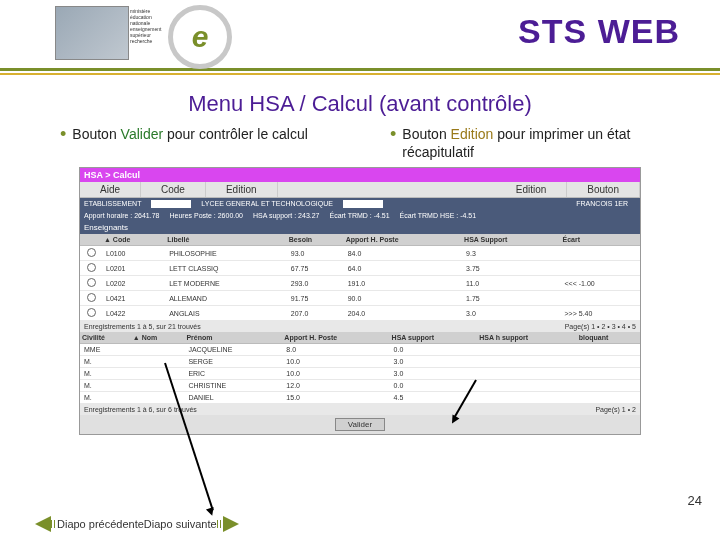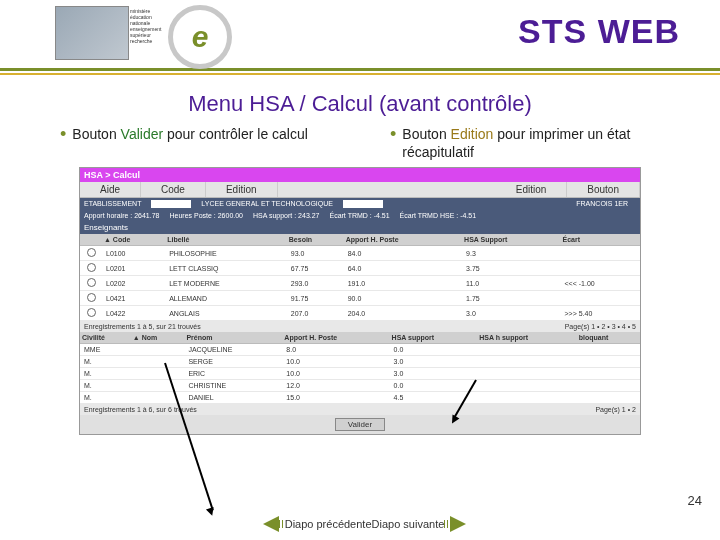--- a/index.html
+++ b/index.html
@@ -28,21 +28,21 @@
 .app-table{width:100%;border-collapse:collapse}
 .app-table th{background:#d0d0d0;font-size:7px;padding:2px;text-align:left;border-bottom:1px solid #bbb}
 .app-table td{font-size:7px;padding:2px 4px;border-bottom:1px solid #e8e8e8}
 .radio-cell{width:14px;text-align:center}
 .radio{display:inline-block;width:7px;height:7px;border:1px solid #666;border-radius:50%}
 .app-footer{background:#e8e8e8;font-size:7px;padding:2px 4px;display:flex;justify-content:space-between}
 .valider-bar{text-align:center;padding:3px;background:#e0e0e0}
 .valider-btn{display:inline-block;background:#d0d0d0;border:1px solid #888;padding:1px 12px;font-size:8px}
 .arrow-line{position:absolute;background:#000;height:2px;transform-origin:left center}
 .arrow-head{position:absolute;width:0;height:0;border-left:8px solid #000;border-top:4px solid transparent;border-bottom:4px solid transparent}
-.nav-bar{position:absolute;bottom:8px;left:9px;right:0;display:flex;justify-content:center;align-items:center;padding:0 18px}
+.nav-bar{position:absolute;bottom:8px;left:17px;right:0;display:flex;justify-content:flex-start;align-items:center;padding:0 18px}
 .nav-btn{display:flex;align-items:center;gap:6px;font-size:11px;color:#333}
 .nav-arrow-l{width:0;height:0;border-right:16px solid #7a8f2a;border-top:8px solid transparent;border-bottom:8px solid transparent;position:relative}
 .nav-arrow-l::after{content:"";position:absolute;left:16px;top:-4px;width:6px;height:8px;background:repeating-linear-gradient(90deg,#7a8f2a 0 1px,transparent 1px 3px)}
 .nav-arrow-r{width:0;height:0;border-left:16px solid #7a8f2a;border-top:8px solid transparent;border-bottom:8px solid transparent;position:relative}
 .nav-arrow-r::before{content:"";position:absolute;right:16px;top:-4px;width:6px;height:8px;background:repeating-linear-gradient(90deg,#7a8f2a 0 1px,transparent 1px 3px)}
 .page-num{position:absolute;bottom:32px;right:18px;font-size:13px;color:#333}
 .arrow1{left:165px;top:195px;width:155px;transform:rotate(72deg)}
 .head1{left:207px;top:341px;transform:rotate(72deg)}
 .arrow2{left:476px;top:212px;width:45px;transform:rotate(120deg)}
 .head2{left:450px;top:249px;transform:rotate(120deg)}

